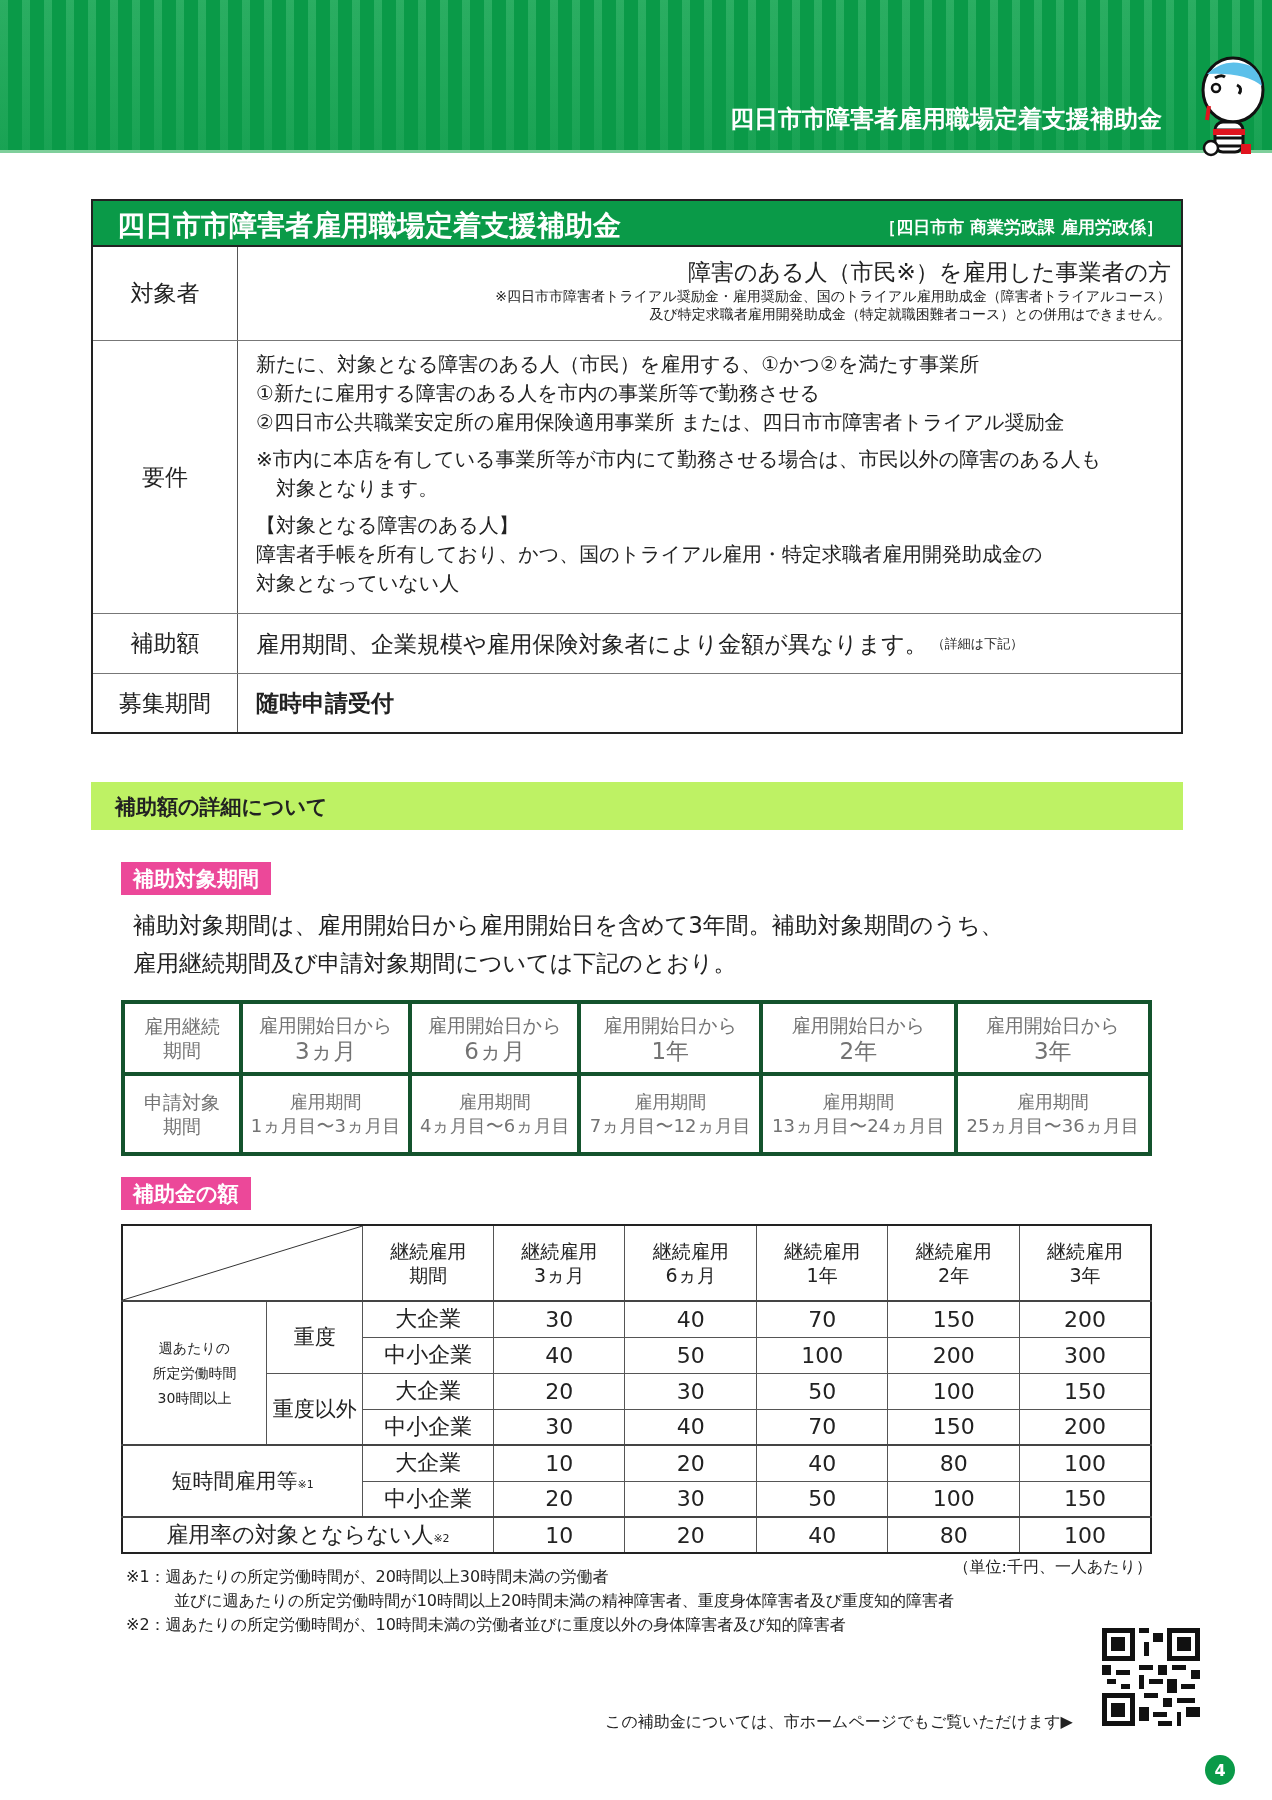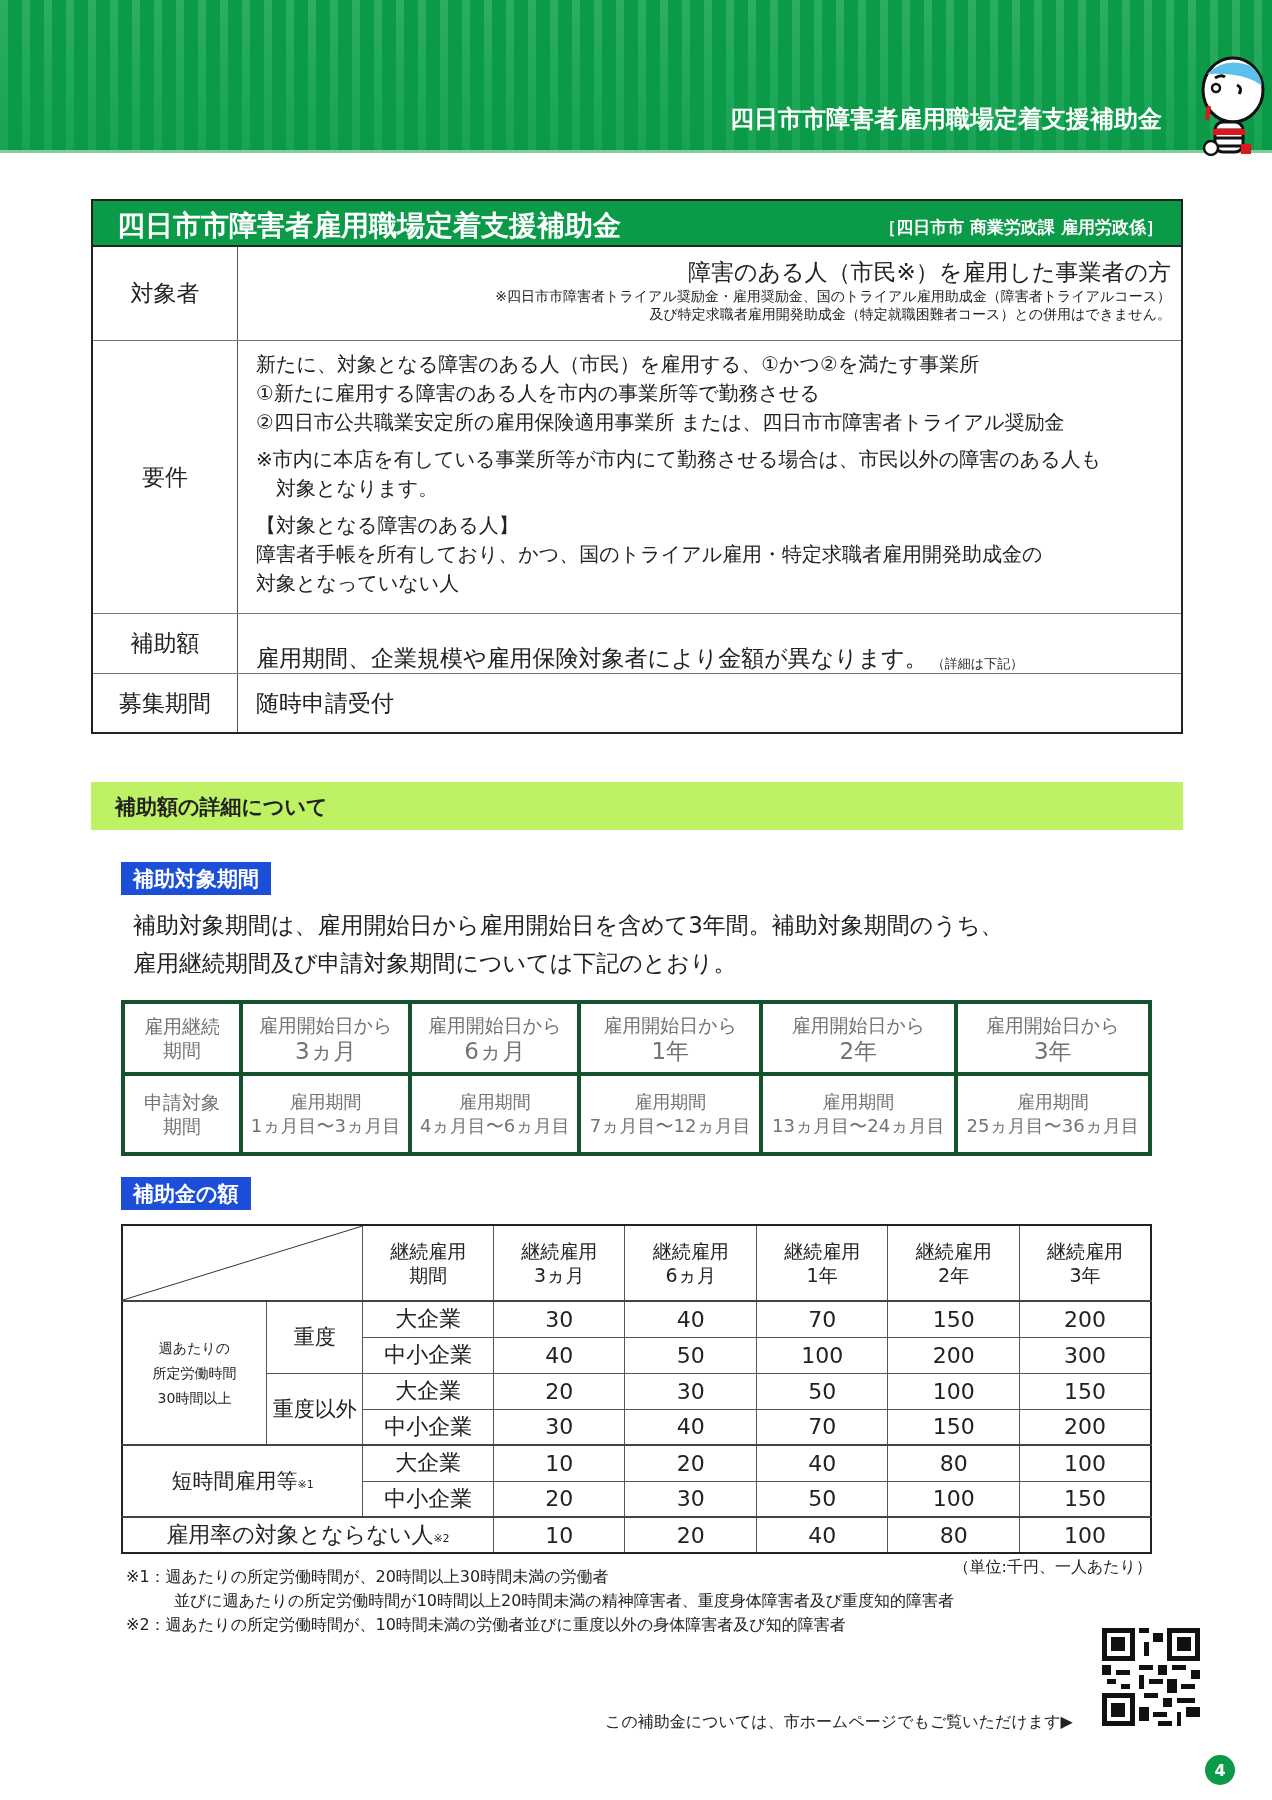--- a/index.html
+++ b/index.html
@@ -35,21 +35,21 @@
   .big { font-size: 23px; line-height: 30px; }
   .small { font-size: 14px; line-height: 18px; }
   .req { font-size: 20px; line-height: 29px; }
   .gap { height: 8px; }
   .indent { padding-left: 20px; }
 
   
   .band { position: absolute; left: 91px; top: 782px; width: 1092px; height: 48px; background: #bef264; }
   .band span { position: absolute; left: 24px; top: 11px; font-size: 21px; font-weight: bold; color: #222; }
 
-  .tag { position: absolute; height: 33px; background: #1d4ed8; color: #fff; font-size: 21px; padding: 3px 12px; font-weight: bold; }
+  .tag { position: absolute; height: 33px; background: #ec4899; color: #fff; font-size: 21px; padding: 3px 12px; font-weight: bold; }
   .tag1 { left: 121px; top: 862px; }
   .tag2 { left: 121px; top: 1177px; }
 
   .para { position: absolute; left: 133px; top: 906px; font-size: 23px; line-height: 38px; color: #222; }
 
   
   table { border-collapse: collapse; position: absolute; }
   .ptable { left: 121px; top: 1000px; width: 1031px; border: 2px solid #222; }
   .ptable td { border: 4px solid #14532d; text-align: center; vertical-align: middle; color: #737373; }
   .ptable .hdr { width: 118px; font-size: 19px; line-height: 24px; }
@@ -124,29 +124,29 @@
       <div class="req indent">対象となります。</div>
       <div class="gap"></div>
       <div class="req">【対象となる障害のある人】</div>
       <div class="req">障害者手帳を所有しており、かつ、国のトライアル雇用・特定求職者雇用開発助成金の</div>
       <div class="req">対象となっていない人</div>
     </div>
   </div>
 
   <div class="row r3">
     <div class="label">補助額</div>
-    <div class="content" style="display:flex;align-items:flex-end;">
+    <div class="content" style="display:flex;align-items:center;">
       <span class="big">雇用期間、企業規模や雇用保険対象者により金額が異なります。</span>
       <span style="font-size:13px;margin-left:4px;">（詳細は下記）</span>
     </div>
   </div>
 
   <div class="row r4">
     <div class="label">募集期間</div>
-    <div class="content" style="display:flex;align-items:center;">
+    <div class="content" style="display:flex;align-items:center;font-weight:bold;">
       <span class="big">随時申請受付</span>
     </div>
   </div>
 </div>
 
 <div class="band">
   <span>補助額の詳細について</span>
 </div>
 
 <div class="tag tag1">補助対象期間</div>

